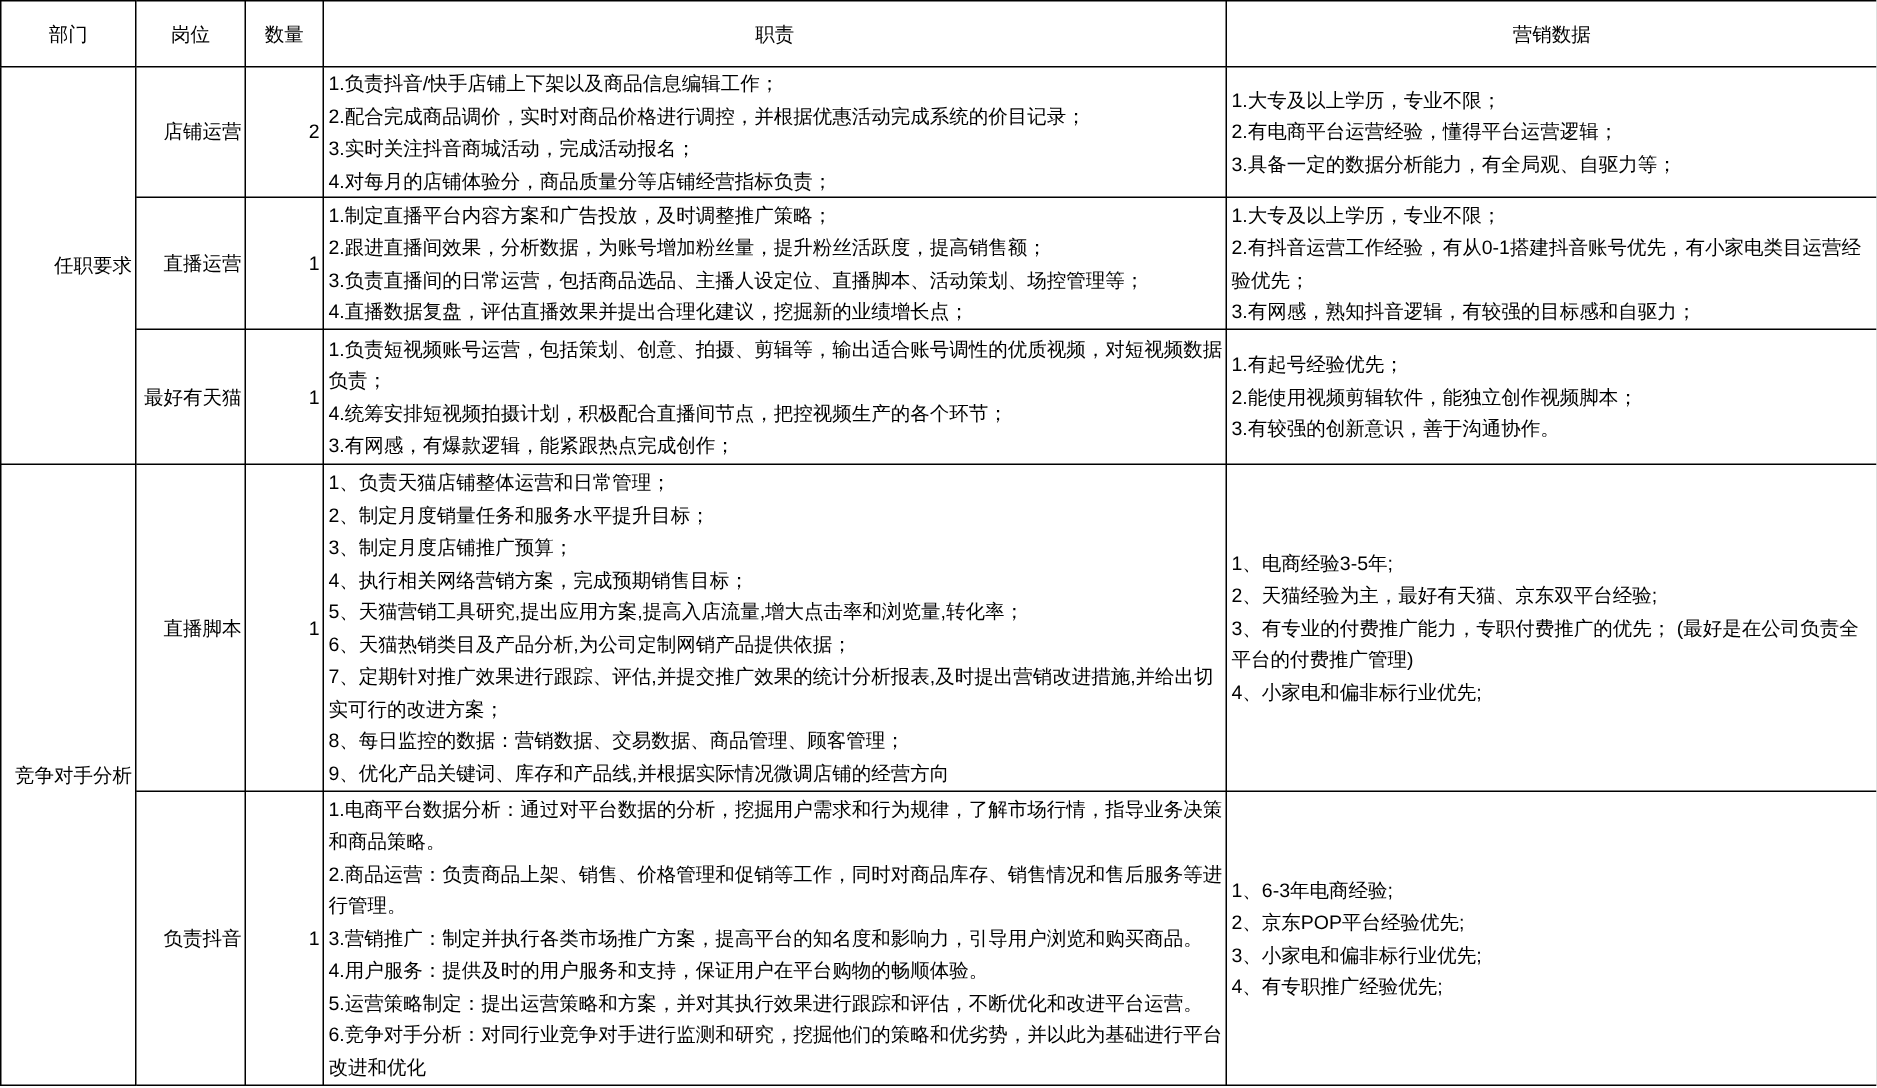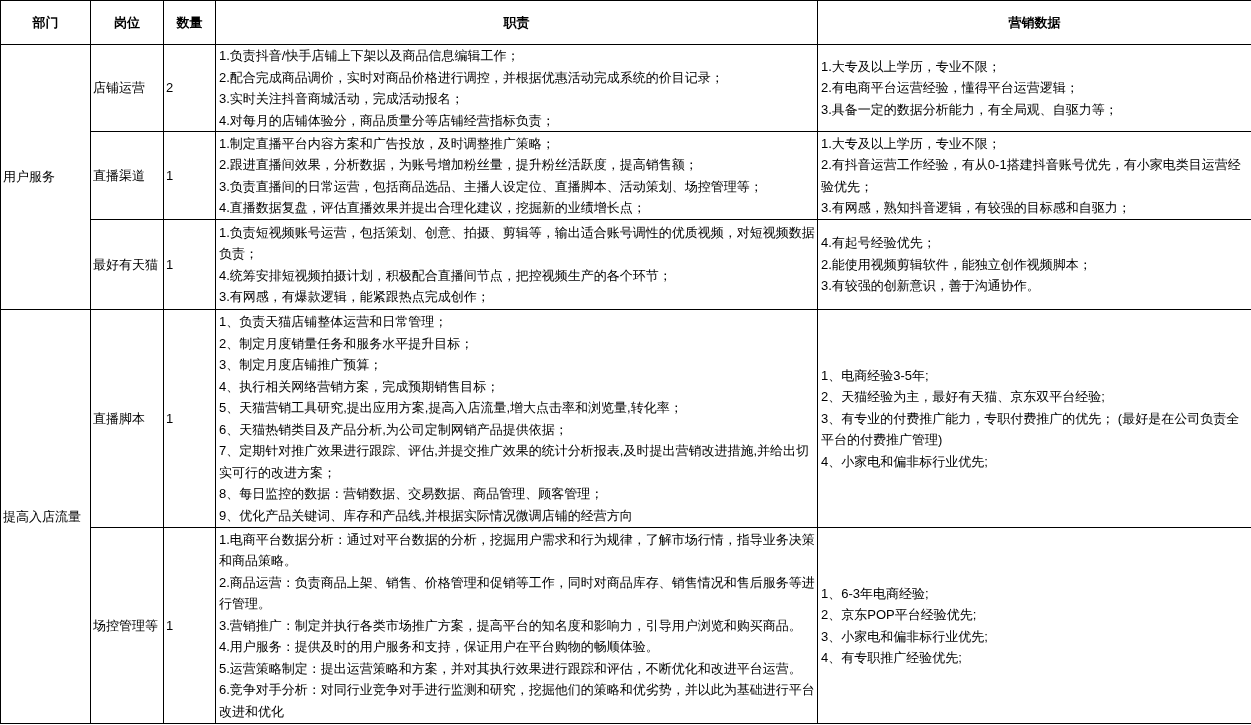--- a/index.html
+++ b/index.html
@@ -23,27 +23,27 @@
   table.job-table th,
   table.job-table td {
     border: 1px solid #000000;
     vertical-align: middle;
     font-size: 13px;
     line-height: 21.5px;
     overflow: hidden;
   }
   th.hdr {
     font-size: 14px;
-    font-weight: bold;
+    font-weight: normal;
     text-align: center;
     height: 41px;
     background: #ffffff;
   }
   td.center-cell {
-    text-align: left;
+    text-align: right;
     padding: 0 2px;
   }
   td.text-cell {
     text-align: left;
     padding: 0 2px 0 3px;
     white-space: pre-line;
     word-break: break-all;
   }
   tr.r1 { height: 87px; }
   tr.r2 { height: 88px; }
@@ -67,72 +67,72 @@
       <tr>
         <th class="hdr">部门</th>
         <th class="hdr">岗位</th>
         <th class="hdr">数量</th>
         <th class="hdr">职责</th>
         <th class="hdr">营销数据</th>
       </tr>
     </thead>
     <tbody>
       <tr class="r1">
-        <td class="center-cell" rowspan="3">用户服务</td>
+        <td class="center-cell" rowspan="3">任职要求</td>
         <td class="center-cell">店铺运营</td>
         <td class="center-cell">2</td>
         <td class="text-cell">1.负责抖音/快手店铺上下架以及商品信息编辑工作；
 2.配合完成商品调价，实时对商品价格进行调控，并根据优惠活动完成系统的价目记录；
 3.实时关注抖音商城活动，完成活动报名；
 4.对每月的店铺体验分，商品质量分等店铺经营指标负责；</td>
         <td class="text-cell">1.大专及以上学历，专业不限；
 2.有电商平台运营经验，懂得平台运营逻辑；
 3.具备一定的数据分析能力，有全局观、自驱力等；</td>
       </tr>
       <tr class="r2">
-        <td class="center-cell">直播渠道</td>
+        <td class="center-cell">直播运营</td>
         <td class="center-cell">1</td>
         <td class="text-cell">1.制定直播平台内容方案和广告投放，及时调整推广策略；
 2.跟进直播间效果，分析数据，为账号增加粉丝量，提升粉丝活跃度，提高销售额；
 3.负责直播间的日常运营，包括商品选品、主播人设定位、直播脚本、活动策划、场控管理等；
 4.直播数据复盘，评估直播效果并提出合理化建议，挖掘新的业绩增长点；</td>
         <td class="text-cell">1.大专及以上学历，专业不限；
 2.有抖音运营工作经验，有从0-1搭建抖音账号优先，有小家电类目运营经验优先；
 3.有网感，熟知抖音逻辑，有较强的目标感和自驱力；</td>
       </tr>
       <tr class="r3">
         <td class="center-cell">最好有天猫</td>
         <td class="center-cell">1</td>
         <td class="text-cell">1.负责短视频账号运营，包括策划、创意、拍摄、剪辑等，输出适合账号调性的优质视频，对短视频数据负责；
 4.统筹安排短视频拍摄计划，积极配合直播间节点，把控视频生产的各个环节；
 3.有网感，有爆款逻辑，能紧跟热点完成创作；</td>
-        <td class="text-cell">4.有起号经验优先；
+        <td class="text-cell">1.有起号经验优先；
 2.能使用视频剪辑软件，能独立创作视频脚本；
 3.有较强的创新意识，善于沟通协作。</td>
       </tr>
       <tr class="r4">
-        <td class="center-cell" rowspan="2">提高入店流量</td>
+        <td class="center-cell" rowspan="2">竞争对手分析</td>
         <td class="center-cell">直播脚本</td>
         <td class="center-cell">1</td>
         <td class="text-cell">1、负责天猫店铺整体运营和日常管理；
 2、制定月度销量任务和服务水平提升目标；
 3、制定月度店铺推广预算；
 4、执行相关网络营销方案，完成预期销售目标；
 5、天猫营销工具研究,提出应用方案,提高入店流量,增大点击率和浏览量,转化率；
 6、天猫热销类目及产品分析,为公司定制网销产品提供依据；
 7、定期针对推广效果进行跟踪、评估,并提交推广效果的统计分析报表,及时提出营销改进措施,并给出切实可行的改进方案；
 8、每日监控的数据：营销数据、交易数据、商品管理、顾客管理；
 9、优化产品关键词、库存和产品线,并根据实际情况微调店铺的经营方向</td>
         <td class="text-cell">1、电商经验3-5年;
 2、天猫经验为主，最好有天猫、京东双平台经验;
 3、有专业的付费推广能力，专职付费推广的优先； (最好是在公司负责全平台的付费推广管理)
 4、小家电和偏非标行业优先;</td>
       </tr>
       <tr class="r5">
-        <td class="center-cell">场控管理等</td>
+        <td class="center-cell">负责抖音</td>
         <td class="center-cell">1</td>
         <td class="text-cell">1.电商平台数据分析：通过对平台数据的分析，挖掘用户需求和行为规律，了解市场行情，指导业务决策和商品策略。
 2.商品运营：负责商品上架、销售、价格管理和促销等工作，同时对商品库存、销售情况和售后服务等进行管理。
 3.营销推广：制定并执行各类市场推广方案，提高平台的知名度和影响力，引导用户浏览和购买商品。
 4.用户服务：提供及时的用户服务和支持，保证用户在平台购物的畅顺体验。
 5.运营策略制定：提出运营策略和方案，并对其执行效果进行跟踪和评估，不断优化和改进平台运营。
 6.竞争对手分析：对同行业竞争对手进行监测和研究，挖掘他们的策略和优劣势，并以此为基础进行平台改进和优化</td>
         <td class="text-cell">1、6-3年电商经验;
 2、京东POP平台经验优先;
 3、小家电和偏非标行业优先;

